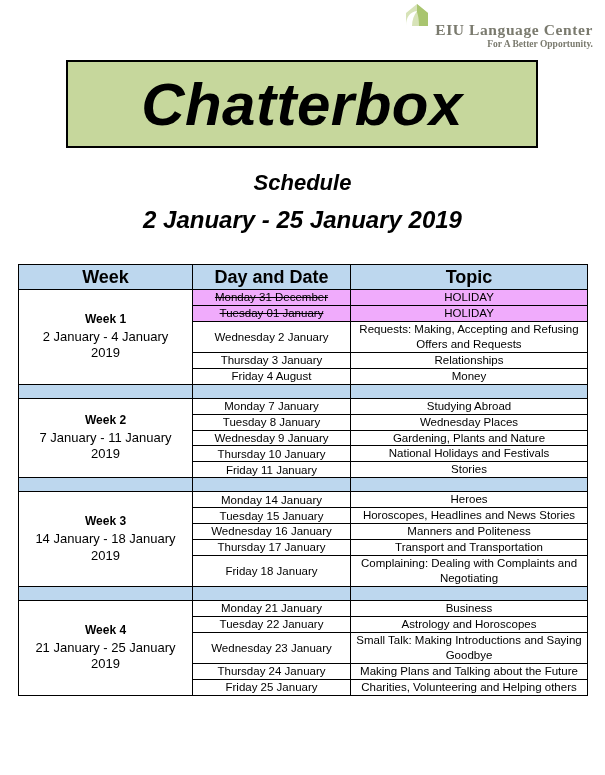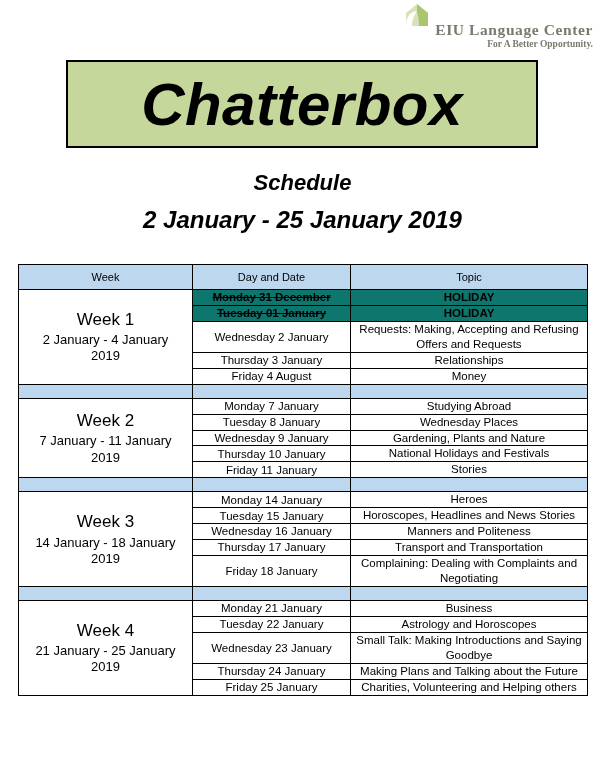--- a/index.html
+++ b/index.html
@@ -115,34 +115,34 @@
     padding: 0;
     vertical-align: middle;
     text-align: center;
   }
   col.col-week  { width: 174px; }
   col.col-day   { width: 158px; }
   col.col-topic { width: 237px; }
 
   thead th {
     background: #bdd7ee;
-    font-size: 11px;
-    font-weight: normal;
+    font-size: 18px;
+    font-weight: bold;
     height: 24px;
     line-height: 24px;
   }
 
   td.week-cell {
     font-size: 13px;
     line-height: 1.25;
     padding: 3px 4px;
   }
   td.week-cell .week-name {
-    font-size: 17px;
-    font-weight: normal;
+    font-size: 12px;
+    font-weight: bold;
     display: block;
     margin-bottom: 2px;
   }
   td.week-cell .week-range {
     font-size: 13px;
     font-weight: normal;
     display: block;
   }
 
   td.day-cell {
@@ -151,22 +151,21 @@
     line-height: 1.25;
   }
   td.topic-cell {
     font-size: 11.5px;
     padding: 3px 5px;
     line-height: 1.3;
   }
 
   tr.holiday td.day-cell,
   tr.holiday td.topic-cell {
-    background: #0f766e;
-    font-weight: bold;
+    background: #f0abfc;
   }
   tr.holiday td.day-cell span.day-text {
     text-decoration: line-through;
   }
 
   tr.spacer td {
     background: #bdd7ee;
     height: 13px;
   }
 </style>

